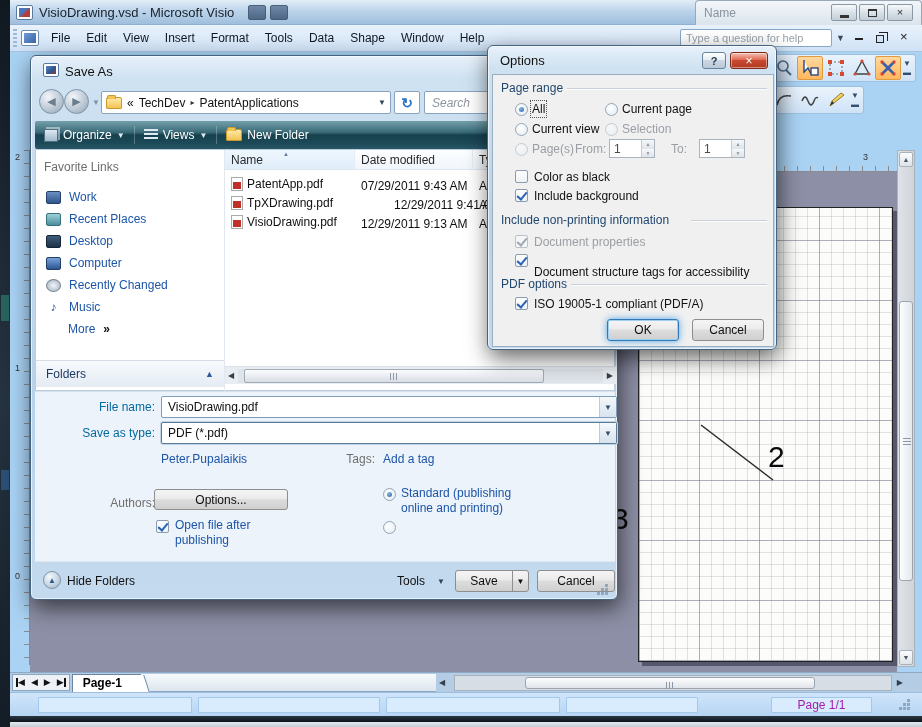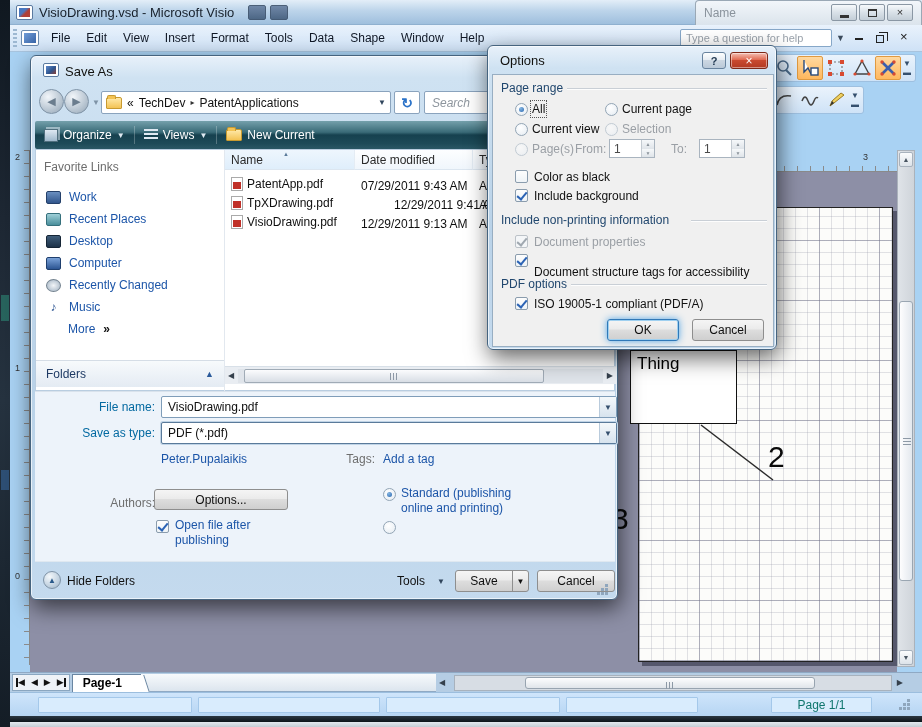--- a/index.html
+++ b/index.html
@@ -103,21 +103,21 @@
   .tabfill{width:295px;background:linear-gradient(#f7fafc,#dce5ee);border-bottom:1px solid #8fa9c4;margin-top:1px;}
   .hs-track{position:relative;flex:1;background:#d7dde4;border:1px solid #a8b2bd;margin:2px 2px 1px 6px;}
   .hs-thumb{position:absolute;top:1px;bottom:1px;background:linear-gradient(#fdfdfe,#e0e5ea);border:1px solid #98a4b0;border-radius:3px;}
   .hs-grip{position:absolute;top:4px;width:7px;height:7px;
     background:repeating-linear-gradient(90deg,#8d99a6 0 1px,transparent 1px 3px);}
   .hs-arrow{font-size:8px;color:#35404c;display:flex;align-items:center;padding:0 3px;}
 
   
   .statusbar{left:0;top:692px;width:912px;height:24px;background:linear-gradient(#cfe5fb,#b6d5f3);border-top:1px solid #9cbede;}
   .seg{position:absolute;top:4px;height:16px;background:#d9ecfd;border:1px solid #a4c8ea;border-radius:1px;}
-  .seg-text{display:flex;align-items:center;justify-content:center;font-size:12px;color:#0f766e;}
+  .seg-text{display:flex;align-items:center;justify-content:center;font-size:12px;color:#a21caf;}
   .grip-dots{position:absolute;width:3px;height:3px;background:#8fa6bd;
     box-shadow:-4px 4px 0 #8fa6bd,-8px 8px 0 #8fa6bd, 0 4px 0 #8fa6bd,-4px 8px 0 #8fa6bd,0 8px 0 #8fa6bd;}
 
   
   .dlg{position:absolute;border:1px solid #46647f;border-radius:6px;
     background:linear-gradient(#e8f1fa,#cfe2f2 22px,#b9d2e8 60%,#c4daee);
     box-shadow:2px 8px 22px rgba(0,0,0,.6), inset 0 0 0 1px rgba(255,255,255,.65);}
   .dtitle{position:absolute;font-size:13px;color:#12120f;}
 
   
@@ -331,23 +331,20 @@
         <span class="num" style="top:2px;">2</span>
         <span class="num" style="top:213px;">1</span>
         <span class="num" style="top:421px;">0</span>
       </div>
       <div class="abs hruler">
         <span class="num" style="left:833px;">3</span>
       </div>
 
       <div class="abs canvas">
         <div class="abs page"></div>
-        <div class="abs thing-box">
-          <span>Thing</span>
-        </div>
         <svg class="abs" style="left:670px;top:252px;" width="76" height="60">
           <line x1="1" y1="1" x2="73" y2="56" stroke="#2b2b2b" stroke-width="1.5"></line>
         </svg>
         <span class="abs callout" style="left:738px;top:268px;">2</span>
         <span class="abs callout" style="left:582px;top:330px;">3</span>
       </div>
 
       <div class="abs vscroll">
         <div class="sc-btn" style="top:1px;">▲</div>
         <div class="sc-thumb" style="top:150px;height:280px;">
@@ -422,21 +419,21 @@
       </div>
       <div class="cmd-sep"></div>
       <div class="cmditem">
         <span class="views-ico"></span>
         <span>Views</span>
         <span class="dd" style="color:#dfeaf2;">▼</span>
       </div>
       <div class="cmd-sep"></div>
       <div class="cmditem">
         <span class="foldico"></span>
-        <span>New Current</span>
+        <span>New Folder</span>
       </div>
     </div>
 
     <div class="sabody">
       <span class="abs fl-header" style="left:8px;top:10px;">Favorite Links</span>
 
       <div class="navitem" style="left:10px;top:40px;">
         <span class="ni-ico" style="background:linear-gradient(#6a8fc0,#31568c);border:1px solid #24406a;"></span>
         <span>Work</span>
       </div>

